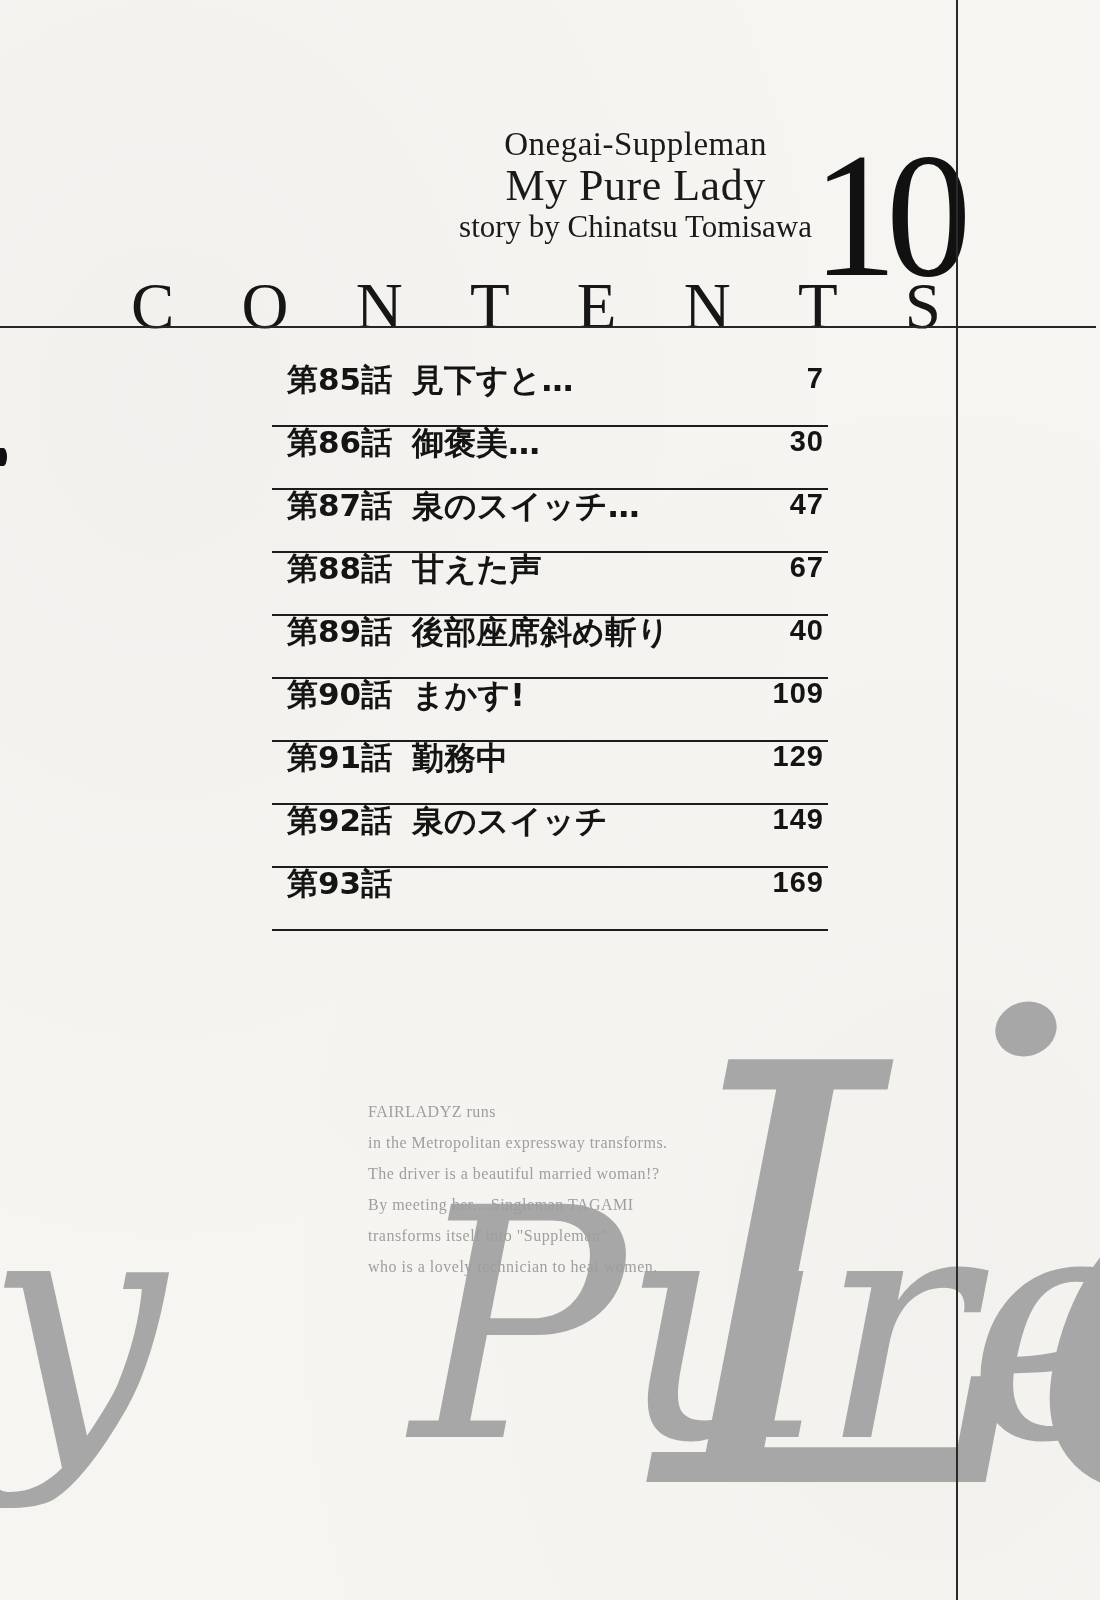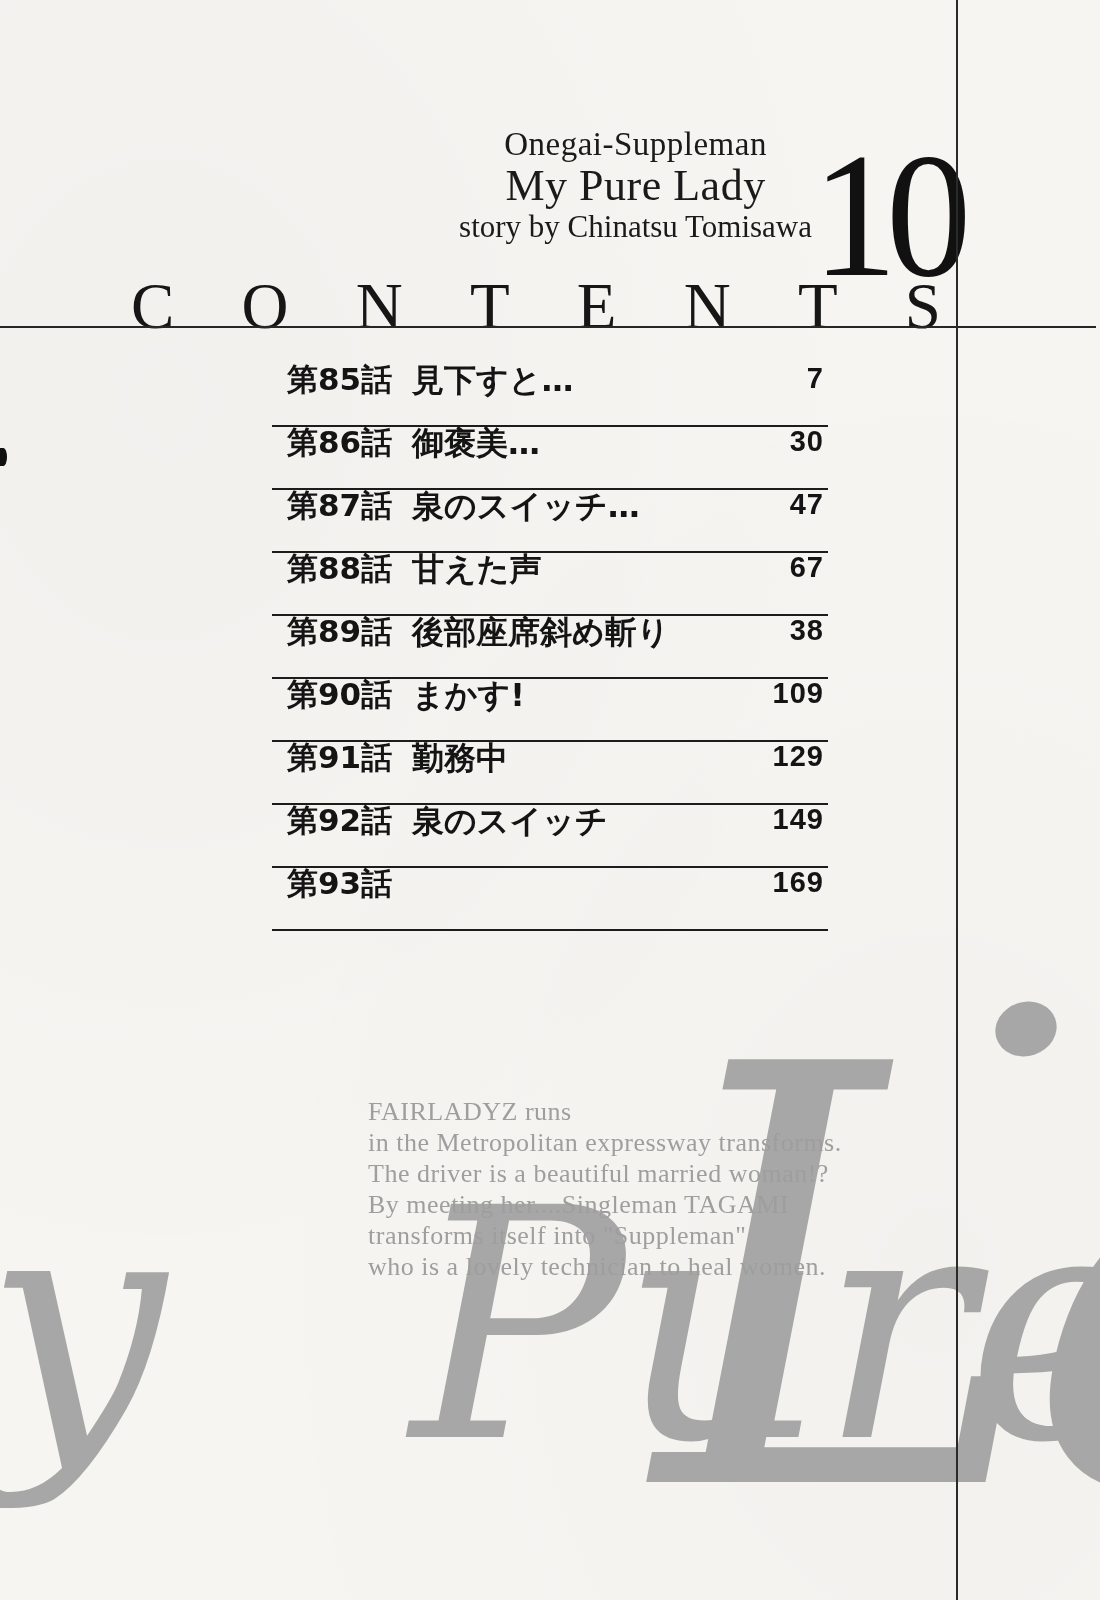--- a/index.html
+++ b/index.html
@@ -122,21 +122,21 @@
     margin-left: auto;
     padding-right: 4px;
   }
 
   
   .tagline {
     position: absolute;
     left: 368px;
     top: 1096px;
     z-index: 2;
-    font-size: 26px;
+    font-size: 16px;
     line-height: 31px;
     letter-spacing: 0.5px;
     color: #9e9e9e;
     white-space: nowrap;
   }
 
   
   .watermark-left, .watermark-right {
     position: absolute;
     z-index: 1;
@@ -237,21 +237,21 @@
       <span class="chapter-page">47</span>
     </div>
     <div class="toc-row">
       <span class="chapter-label">第88話</span>
       <span class="chapter-title">甘えた声</span>
       <span class="chapter-page">67</span>
     </div>
     <div class="toc-row">
       <span class="chapter-label">第89話</span>
       <span class="chapter-title">後部座席斜め斬り</span>
-      <span class="chapter-page">38</span>
+      <span class="chapter-page">40</span>
     </div>
     <div class="toc-row">
       <span class="chapter-label">第90話</span>
       <span class="chapter-title">まかす!</span>
       <span class="chapter-page">109</span>
     </div>
     <div class="toc-row">
       <span class="chapter-label">第91話</span>
       <span class="chapter-title">勤務中</span>
       <span class="chapter-page">129</span>

